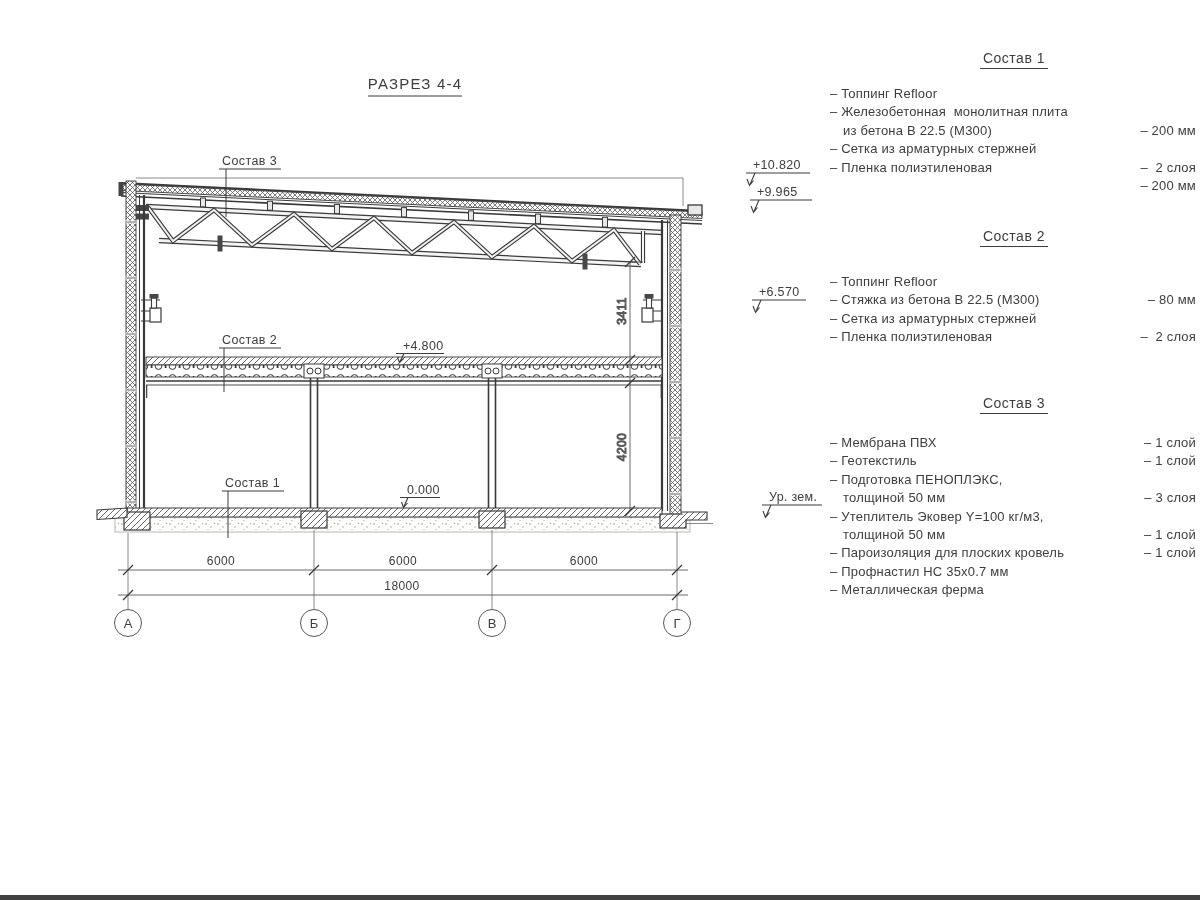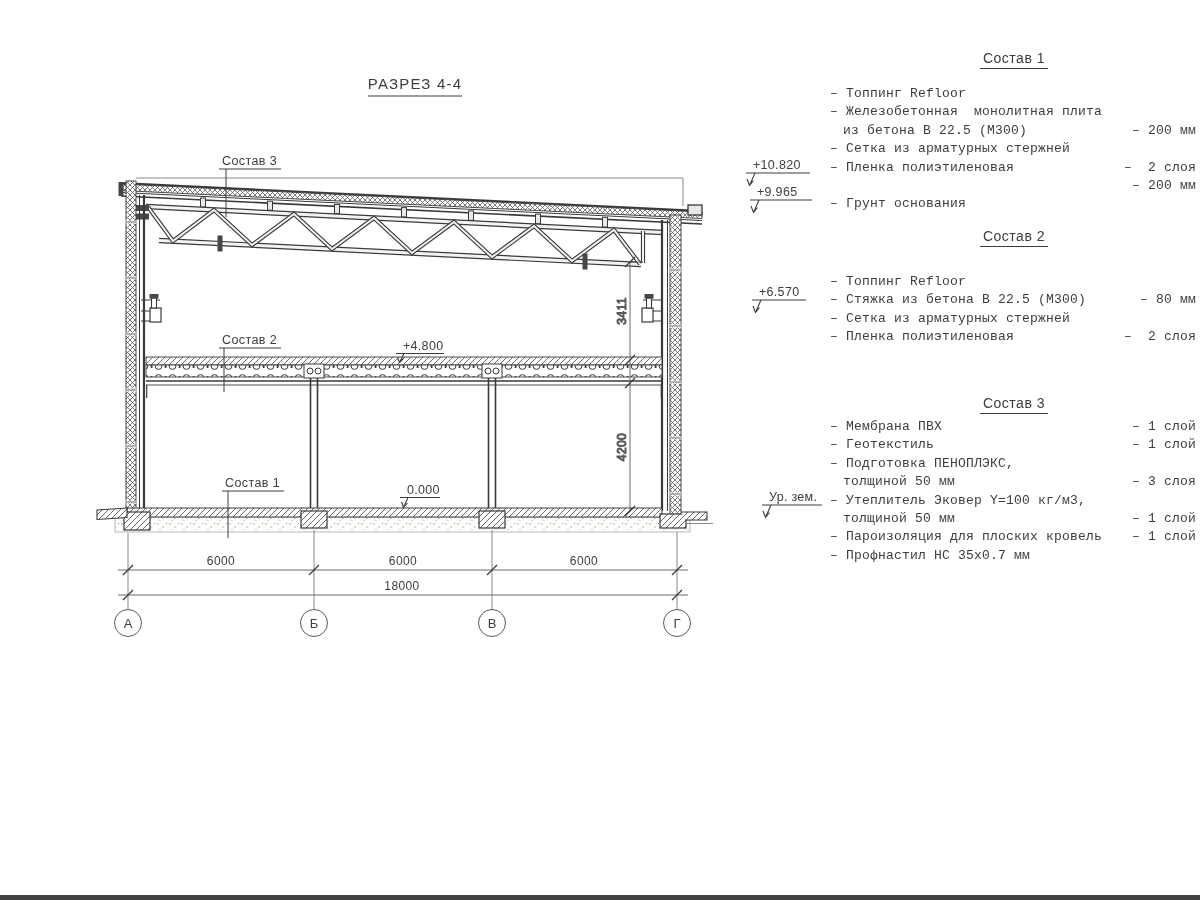--- a/index.html
+++ b/index.html
@@ -10,22 +10,22 @@
   .t-label{font-size:12.5px;letter-spacing:.4px;}
   .t-dim{font-size:12px;letter-spacing:.4px;}
   .t-axis{font-size:13px;}
   .t-elev{font-size:12.5px;letter-spacing:.3px;}
   
   .legend{position:absolute;left:830px;top:0;width:368px;}
   .sect{position:absolute;left:0;width:368px;}
   .sect-1{top:50px;} .sect-2{top:228px;} .sect-3{top:395px;}
   .sect h3{margin:0;text-align:center;font-size:14px;font-weight:normal;letter-spacing:.5px;color:#3d3d3d;}
   .sect h3 span{display:inline-block;border-bottom:1.2px solid #3d3d3d;padding:0 3px 2px 3px;}
-  .rows{margin:0;padding:0;list-style:none;font-family:Liberation Mono, monospace;}
-  .sect-1 .rows{margin-top:16px;} .sect-2 .rows{margin-top:26px;} .sect-3 .rows{margin-top:4px;}
+  .rows{margin:0;padding:0;list-style:none;}
+  .sect-1 .rows{margin-top:16px;} .sect-2 .rows{margin-top:26px;} .sect-3 .rows{margin-top:20px;}
   .row{display:flex;align-items:baseline;font-size:13px;line-height:18.4px;letter-spacing:.2px;}
   .row .t{white-space:pre;}
   .row.cont .t{padding-left:13px;}
   .row .v{margin-left:auto;white-space:pre;padding-right:2px;}
   .bottom-edge{position:absolute;left:0;bottom:0;width:1200px;height:5px;background:#424242;}
 </style>
 </head>
 <body>
 
 <div class="stage">
@@ -281,24 +281,20 @@
             <span class="t">– Сетка из арматурных стержней</span>
             <span class="v"></span>
           </li>
       <li class="row">
             <span class="t">– Пленка полиэтиленовая</span>
             <span class="v">–  2 слоя</span>
           </li>
       <li class="row">
             <span class="v">– 200 мм</span>
           </li>
-      <li class="row">
-            <span class="t">– Грунт основания</span>
-            <span class="v"></span>
-          </li>
     </ul>
   </div>
 
   <div class="sect sect-2">
     <h3><span>Состав 2</span></h3>
     <ul class="rows">
       <li class="row">
             <span class="t">– Топпинг Refloor</span>
             <span class="v"></span>
           </li>
@@ -345,19 +341,23 @@
             <span class="v">– 1 слой</span>
           </li>
       <li class="row">
             <span class="t">– Пароизоляция для плоских кровель</span>
             <span class="v">– 1 слой</span>
           </li>
       <li class="row">
             <span class="t">– Профнастил НС 35х0.7 мм</span>
             <span class="v"></span>
           </li>
+      <li class="row">
+            <span class="t">– Металлическая ферма</span>
+            <span class="v"></span>
+          </li>
     </ul>
   </div>
 
 </div>
 
 <div class="bottom-edge"></div>
 </div>
 
 </body></html>

